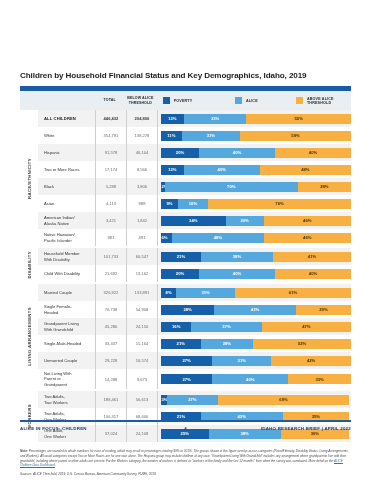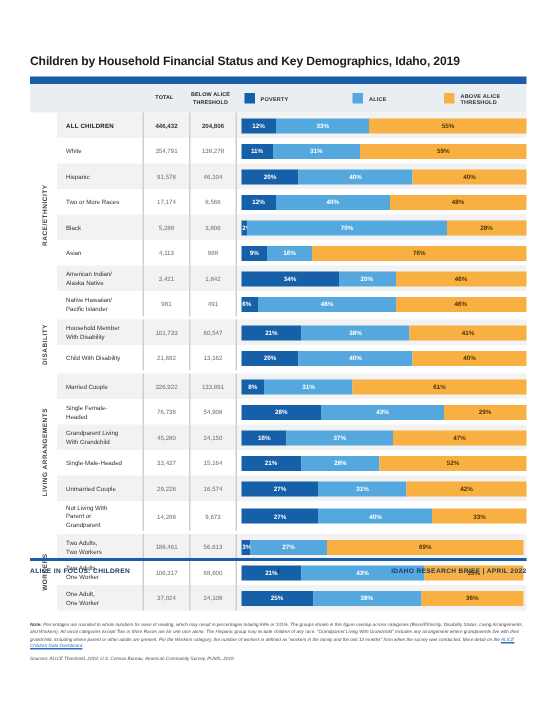--- a/index.html
+++ b/index.html
@@ -2,21 +2,21 @@
 <html><head>
 <meta charset="utf-8">
 <style>
   * { box-sizing: border-box; margin: 0; padding: 0; }
   html, body {
     width: 371px; height: 480px;
     background: #ffffff;
     font-family: "Liberation Sans", sans-serif;
     overflow: hidden;
   }
-  .page { position: relative; width: 371px; height: 401px; padding: 16px 20px; }
+  .page { position: relative; width: 371px; height: 401px; padding: 3px 20px; margin-top: 48px; }
 
   .page-title {
     font-size: 8.1px; font-weight: bold; color: #1d1d1d;
     letter-spacing: -0.1px;
     padding-top: 20px; padding-bottom: 6px;
   }
 
   
   .table-topbar { height: 5px; background: #1a5ca8; }
 

